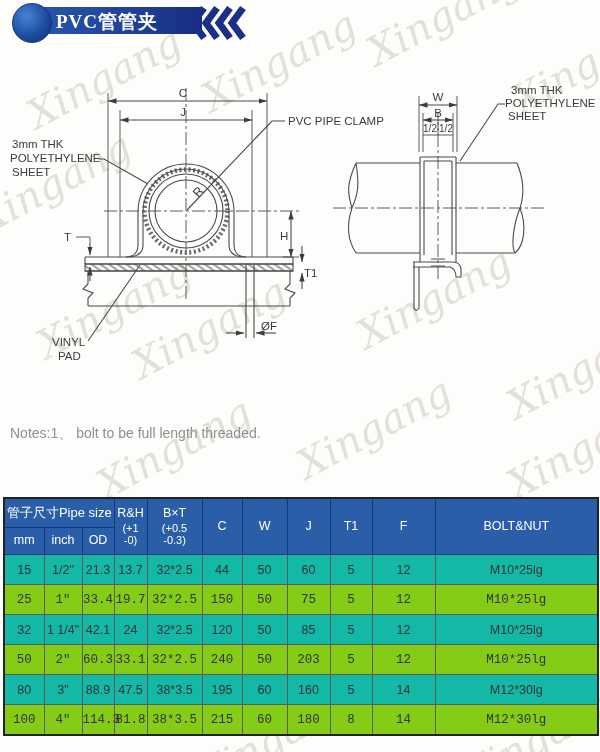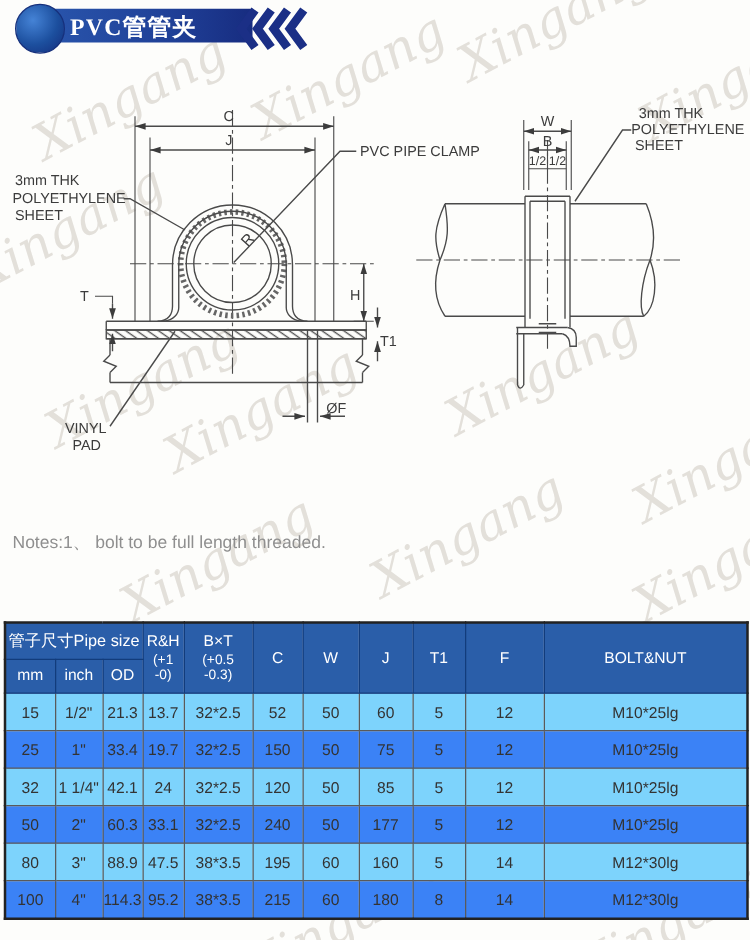--- a/index.html
+++ b/index.html
@@ -27,22 +27,22 @@
   
   #spec{position:absolute;left:3px;top:497px;width:594px;border-collapse:collapse;z-index:4;
         font-size:12.5px;color:#333;table-layout:fixed;}
   #spec th{background:#2a5ea9;color:#fff;font-weight:normal;border:1px solid #123c7c;
         padding:0;line-height:1.25;}
   #spec td{border:1px solid #5a5a5a;text-align:center;height:29px;padding:0;}
   #spec{border:2px solid #222;}
   #spec thead tr:first-child th{height:28px;}
   #spec thead tr:last-child th{height:26px;}
   #spec .tol{font-size:11px;display:block;line-height:1.15;}
-  .row-blue td{background:#7dd3fc;}
-  .row-gray td{background:#3b82f6;}
+  .row-blue td{background:#14b8a6;}
+  .row-gray td{background:#84cc16;font-family:Liberation Mono, monospace;}
 </style>
 </head>
 <body>
 
 <div id="page">
 
   <span class="wm" style="left:20px;top:55px">Xingang</span>
   <span class="wm" style="left:195px;top:38px">Xingang</span>
   <span class="wm" style="left:360px;top:-8px">Xingang</span>
   <span class="wm" style="left:505px;top:40px">Xingang</span>
@@ -229,21 +229,21 @@
         <th>OD</th>
       </tr>
     </thead>
     <tbody>
         <tr class="row-blue">
           <td>15</td>
           <td>1/2"</td>
           <td>21.3</td>
           <td>13.7</td>
           <td>32*2.5</td>
-          <td>52</td>
+          <td>44</td>
           <td>50</td>
           <td>60</td>
           <td>5</td>
           <td>12</td>
           <td>M10*25lg</td>
         </tr>
         <tr class="row-gray">
           <td>25</td>
           <td>1"</td>
           <td>33.4</td>
@@ -270,21 +270,21 @@
           <td>M10*25lg</td>
         </tr>
         <tr class="row-gray">
           <td>50</td>
           <td>2"</td>
           <td>60.3</td>
           <td>33.1</td>
           <td>32*2.5</td>
           <td>240</td>
           <td>50</td>
-          <td>177</td>
+          <td>203</td>
           <td>5</td>
           <td>12</td>
           <td>M10*25lg</td>
         </tr>
         <tr class="row-blue">
           <td>80</td>
           <td>3"</td>
           <td>88.9</td>
           <td>47.5</td>
           <td>38*3.5</td>
@@ -292,21 +292,21 @@
           <td>60</td>
           <td>160</td>
           <td>5</td>
           <td>14</td>
           <td>M12*30lg</td>
         </tr>
         <tr class="row-gray">
           <td>100</td>
           <td>4"</td>
           <td>114.3</td>
-          <td>95.2</td>
+          <td>81.8</td>
           <td>38*3.5</td>
           <td>215</td>
           <td>60</td>
           <td>180</td>
           <td>8</td>
           <td>14</td>
           <td>M12*30lg</td>
         </tr>
       </tbody>
   </table>

